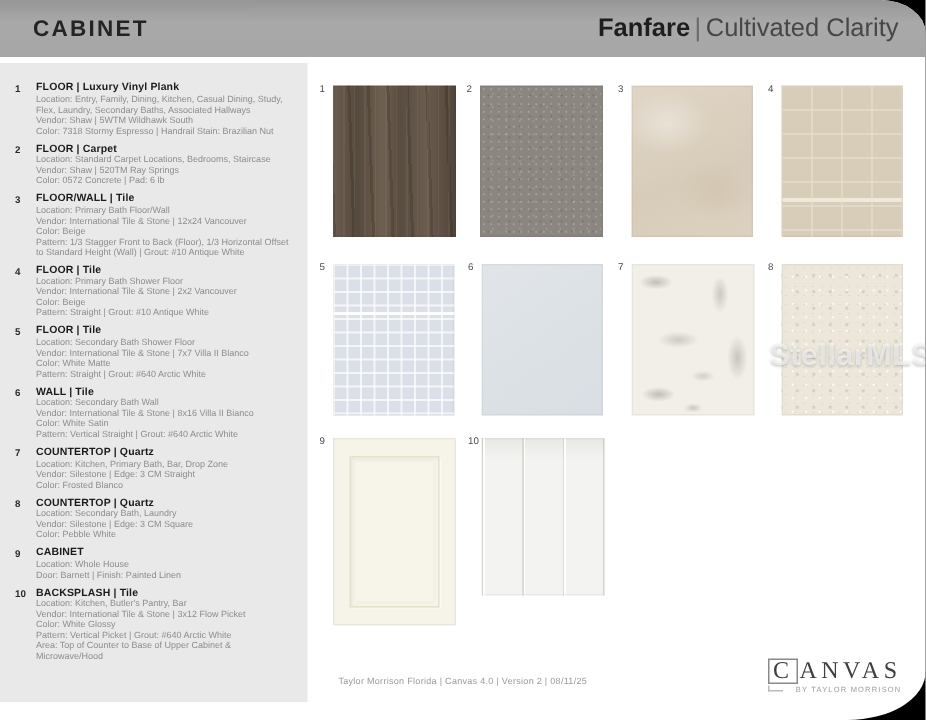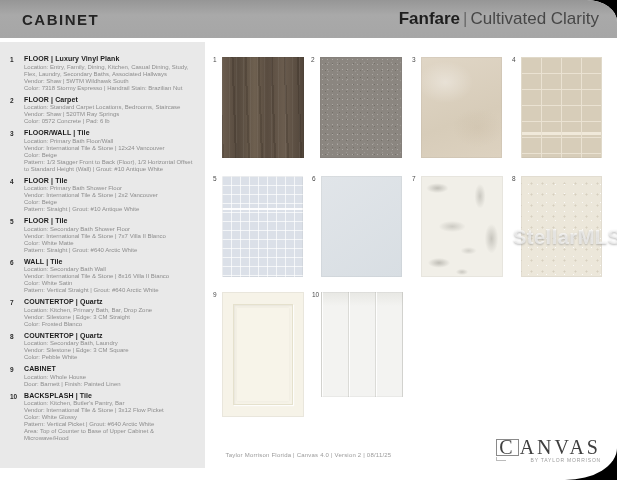--- a/index.html
+++ b/index.html
@@ -91,21 +91,21 @@
 
   
   .watermark{position:absolute;left:513px;top:226px;font-size:20px;font-weight:bold;
     color:rgba(255,255,255,.55);letter-spacing:.5px;
     text-shadow:0 1px 2px rgba(110,110,110,.45), 0 0 1px rgba(255,255,255,.5);}
 
   
   .footer-text{position:absolute;left:0;right:0;top:452px;text-align:center;
     font-size:6px;color:#9a9a9a;letter-spacing:.2px;}
   .canvas-logo{position:absolute;right:16px;top:439px;text-align:right;}
-  .canvas-word{font-family:"Liberation Serif", serif;font-size:20px;letter-spacing:3px;
+  .canvas-word{font-family:"Liberation Serif", serif;font-size:16px;letter-spacing:3px;
     color:#3f3f3f;line-height:17px;white-space:nowrap;}
   .canvas-c{display:inline-block;border:1px solid #8a8a8a;padding:0 2px;margin-right:1px;line-height:15px;}
   .canvas-sub{font-size:5px;color:#9c9c9c;letter-spacing:.8px;margin-top:1px;position:relative;
     padding-left:12px;white-space:nowrap;}
   .canvas-sub::before{content:"";position:absolute;left:0;top:0;width:9px;height:3px;
     border-left:1px solid #bbb;border-bottom:1px solid #bbb;}
 </style>
 </head>
 <body>
 

